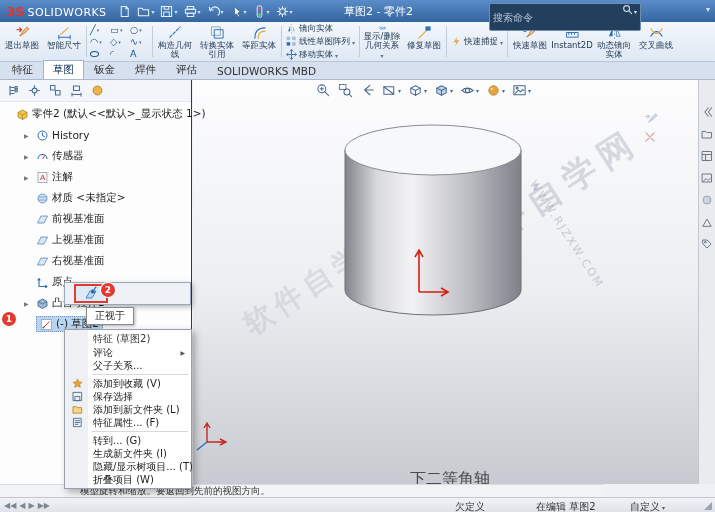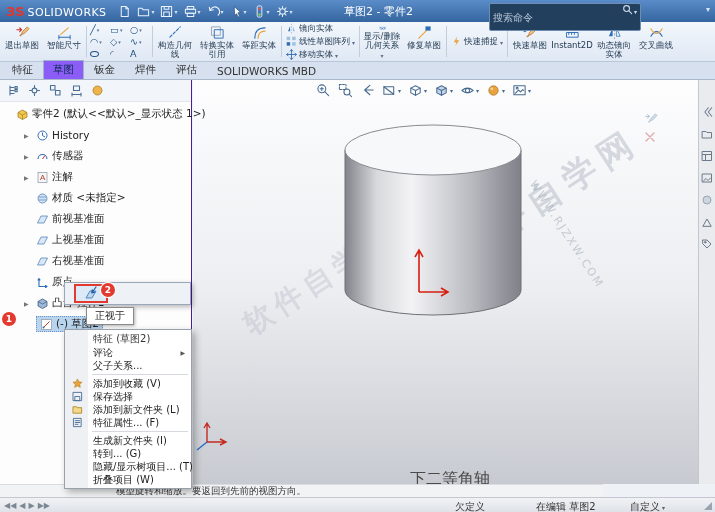--- a/index.html
+++ b/index.html
@@ -28,21 +28,21 @@
 .bc::after{content:"▾";font-size:6px;color:#5a7396}
 .egrid{display:grid;grid-template-columns:repeat(3,19px);grid-auto-rows:12px;align-content:center;gap:0 1px;padding:0 2px}
 .gcell{display:flex;align-items:center;font-size:9.5px;color:#1d4f85;line-height:10px}
 .gcaret::after{content:"▾";font-size:5px;color:#5a7396;margin-left:1px}
 .oval{display:inline-block;width:9px;height:6px;border:1px solid #1d4f85;border-radius:50%}
 .stack{display:flex;flex-direction:column;justify-content:center;gap:1px;padding:0 3px}
 .smallbtn{display:flex;align-items:center;gap:2px;font-size:8.5px;color:#243b53;white-space:nowrap}
 
 .tabbar{position:absolute;left:0;top:62px;width:715px;height:18px;background:#d6e0ee;border-bottom:1px solid #aab8cc;display:flex;align-items:flex-end;padding-left:2px;z-index:30}
 .tab{padding:2px 9px 2px;font-size:10.5px;color:#333;border:1px solid transparent;border-bottom:0;white-space:nowrap}
-.tab.active{background:#8b5cf6;border-color:#9fb4cf;color:#0a2d52}
+.tab.active{background:#ffffff;border-color:#9fb4cf;color:#0a2d52}
 
 .leftpanel{position:absolute;left:0;top:80px;width:192px;height:404px;background:#fdfdfe;border-right:1px solid #4c1d95;z-index:5}
 .panelhead{height:22px;display:flex;align-items:center;gap:8px;padding:0 7px;border-bottom:1px solid #e3e7ec;background:#f2f5f9}
 .tree{position:absolute;left:0;top:22px;right:0;bottom:0;font-size:10.5px}
 .trow{position:absolute;left:0;height:18px;display:flex;align-items:center;gap:3px;padding-left:4px;white-space:nowrap}
 .trow.child{padding-left:24px}
 .xp{width:9px;font-size:6px;color:#777;flex:0 0 9px}
 .selwrap{display:flex;align-items:center;gap:3px;background:#b8d4ee;border:1px dotted #6b96c3;padding:0 3px}
 
 .badge{position:absolute;width:14px;height:14px;border-radius:50%;background:#e23a2e;color:#fff;font-size:9px;font-weight:bold;display:flex;align-items:center;justify-content:center;box-shadow:0 0 0 1px #fff;z-index:60}
@@ -62,21 +62,21 @@
 .hudcaret::after{content:"▾";font-size:6px;color:#46698f;margin-left:1px}
 .wm1{position:absolute;left:250px;top:92px;transform:rotate(-33deg);font-size:34px;letter-spacing:8px;color:rgba(156,164,178,.38);font-weight:bold;white-space:nowrap;z-index:2}
 .wm2{position:absolute;left:40px;top:180px;transform:rotate(-33deg);font-size:29px;letter-spacing:6px;color:rgba(163,170,182,.28);font-weight:bold;white-space:nowrap;z-index:2}
 .wmurl{position:absolute;left:345px;top:98px;transform:rotate(57deg);transform-origin:left top;font-size:11px;letter-spacing:2px;color:rgba(156,164,178,.5);white-space:nowrap;z-index:2}
 .viewlabel{position:absolute;left:212px;top:389px;width:90px;text-align:center;font-size:16px;color:#4a4a4a;z-index:3}
 .confirm{position:absolute;right:40px;top:32px;display:flex;flex-direction:column;gap:5px;opacity:.85;z-index:3}
 .scene{position:absolute;left:0;top:0;z-index:2}
 
 .rightstrip{position:absolute;left:698px;top:80px;width:17px;height:404px;background:#e9ebee;border-left:1px solid #c3c8cf;display:flex;flex-direction:column;align-items:center;padding-top:26px;gap:10px;z-index:5}
 
-.hintbar{position:absolute;left:0;top:484px;width:603px;height:13px;background:#f2f3f5;border-top:1px solid #d8dbe0;font-size:9.5px;color:#333;padding-left:116px;display:flex;align-items:center;z-index:4}
+.hintbar{position:absolute;left:0;top:484px;width:603px;height:13px;background:#f2f3f5;border-top:1px solid #d8dbe0;font-size:9.5px;color:#333;padding-left:80px;display:flex;align-items:center;z-index:4}
 .statusbar{position:absolute;left:0;top:497px;width:715px;height:15px;background:linear-gradient(#f0f2f5,#dfe3e9);border-top:1px solid #c2c8d0;font-size:10px;color:#333;z-index:45}
 .nav{position:absolute;left:4px;top:3px;display:flex;gap:3px;color:#7c8794;font-size:8px}
 .st-underdefined{position:absolute;left:455px;top:2px}
 .st-editing{position:absolute;left:536px;top:2px}
 .st-custom{position:absolute;left:630px;top:2px;display:flex;align-items:center;gap:2px}
 .st-custom::after{content:"▾";font-size:6px;color:#55606c}
 .grip{position:absolute;right:3px;top:4px;width:8px;height:8px;background:
  linear-gradient(135deg,transparent 50%,#9aa4b0 50%) ;clip-path:polygon(100% 0,100% 100%,0 100%)}
 </style>
 </head>
@@ -611,22 +611,22 @@
     <div class="mitem">
       <span class="micon">
           <svg class="ic" width="11" height="11" viewBox="0 0 12 12" stroke="#4a6f96" stroke-width="1">
             <rect x="2" y="1.5" width="8" height="9"></rect>
             <path d="M3.5 4h5M3.5 6h5M3.5 8h3"></path>
           </svg>
         </span>
       <span>特征属性... (F)</span>
     </div>
     <div class="msep"></div>
+    <div class="mitem">转到... (G)</div>
     <div class="mitem">生成新文件夹 (I)</div>
-    <div class="mitem">转到... (G)</div>
     <div class="mitem">隐藏/显示树项目... (T)</div>
     <div class="mitem">折叠项目 (W)</div>
   </div>
 
   <div class="hintbar">
     <span>模型旋转和缩放。要返回到先前的视图方向。</span>
   </div>
   <div class="statusbar">
     <span class="nav">
       <span>◀◀</span>

